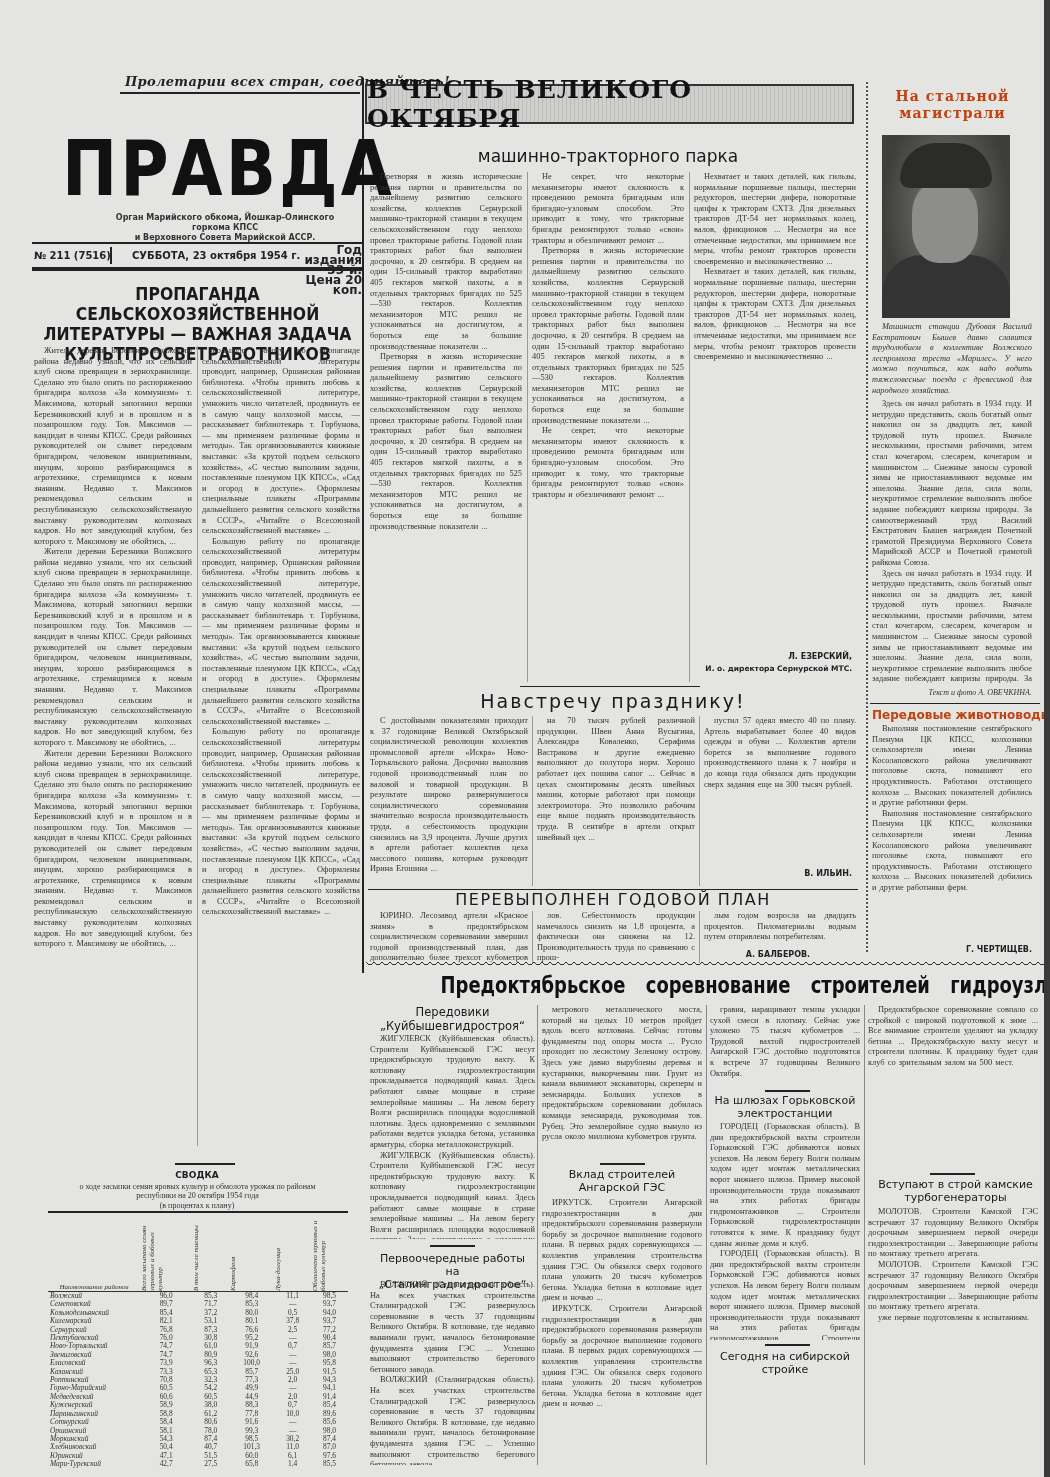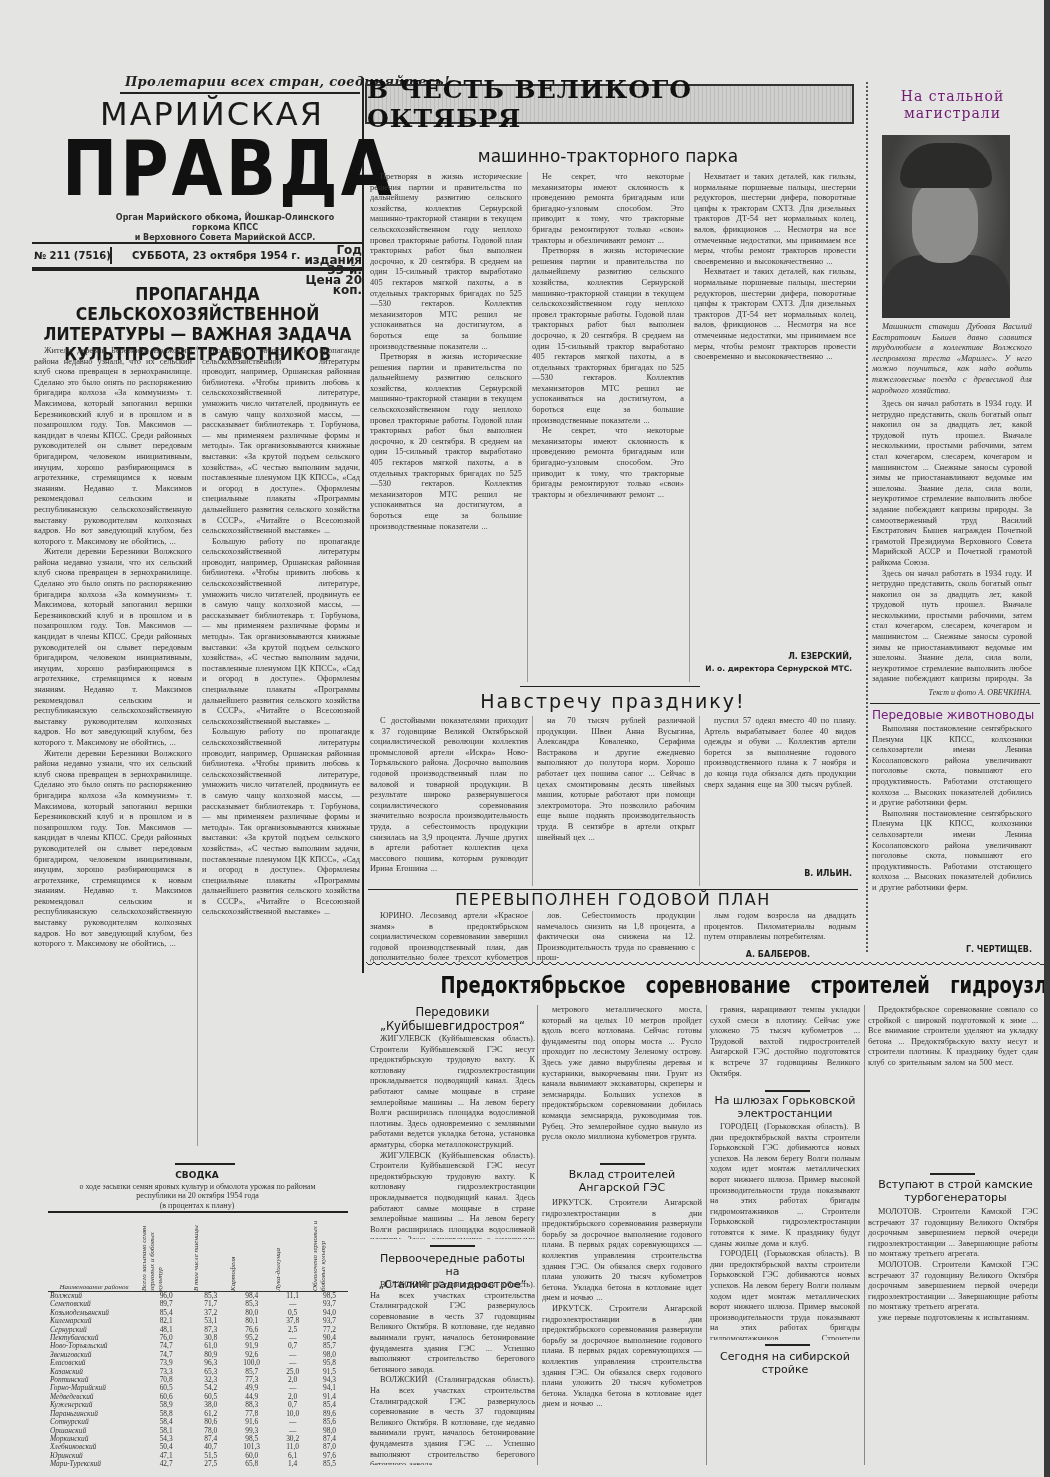--- a/index.html
+++ b/index.html
@@ -17,38 +17,37 @@
   .issuebar{left:32px;top:245px;width:330px;height:20px;font-family:"DejaVu Sans",sans-serif;font-weight:bold;color:#222;}
   .issuebar span{position:absolute;}
   .bigheadL{left:30px;top:284px;width:335px;text-align:center;font-family:"DejaVu Sans",sans-serif;font-weight:bold;font-size:17px;line-height:20px;color:#1a1a1a;transform:scaleX(.92);transform-origin:center;}
   .banner{left:365px;top:84px;width:485px;height:36px;background:repeating-linear-gradient(90deg,#cfcfcd 0 3px,#bdbdbb 3px 4px);border:2px solid #333;display:flex;align-items:center;justify-content:center;font-family:"DejaVu Serif",serif;font-weight:bold;font-size:25px;letter-spacing:1px;color:#111;}
   .subhead{font-family:"DejaVu Sans",sans-serif;color:#1a1a1a;text-align:center;}
   .sidebox{left:866px;top:82px;width:178px;height:870px;border-left:2px dotted #555;}
   .photo{left:882px;top:135px;width:128px;height:183px;background:radial-gradient(ellipse at 50% 40%,#8c8c8a 0,#5c5c5a 35%,#3e3e3c 70%);}
   .photo .cap{position:absolute;left:18px;top:8px;width:92px;height:45px;border-radius:45px 45px 12px 12px;background:#2b2b2a;}
   .photo .face{position:absolute;left:30px;top:46px;width:66px;height:82px;border-radius:40%;background:#8d8d8b;}
   .photo .coat{position:absolute;left:0;top:120px;width:128px;height:63px;background:#333;border-radius:40px 40px 0 0;}
-  .sectitle{font-family:"DejaVu Sans",sans-serif;font-weight:normal;color:#701a75;}
+  .sectitle{font-family:"DejaVu Sans",sans-serif;font-weight:bold;color:#c2410c;}
   .wavy{height:6px;background:radial-gradient(circle at 4px -1px,transparent 3px,#333 3px,#333 4px,transparent 4px) 0 0/8px 6px repeat-x;}
   table.svodka{border-collapse:collapse;font-family:"Liberation Serif",serif;font-size:7.4px;color:#333;}
   table.svodka td{padding:0 2px;line-height:8.4px;text-align:center;}
   table.svodka td.dn{text-align:left;width:88px;font-style:italic;}
   table.svodka th{font-weight:normal;font-style:italic;font-size:7px;vertical-align:bottom;padding:0;border-bottom:1.5px solid #333;}
   .vth{writing-mode:vertical-rl;transform:rotate(180deg);height:78px;line-height:8px;text-align:left;}
   .sig{font-family:"DejaVu Sans",sans-serif;font-weight:bold;font-size:8px;color:#222;}
 </style>
 </head>
 <body>
 
 <div class="page">
 
   <div class="abs slogan">Пролетарии всех стран, соединяйтесь!</div>
   <div class="rule" style="left:120px;top:92px;width:240px;height:1.5px;"></div>
   <div class="rule" style="left:362px;top:78px;width:1.5px;height:895px;"></div>
-  <div class="abs mast1">МАРИЙСКАЯ</div>
   <div class="abs mast2">ПРАВДА</div>
   <div class="abs organ">
     <div>Орган Марийского обкома, Йошкар-Олинского горкома КПСС</div>
     <div>и Верховного Совета Марийской АССР.</div>
   </div>
   <div class="rule" style="left:32px;top:242px;width:330px;height:1.5px;"></div>
   <div class="abs issuebar">
     <span style="left:2px;top:5px;font-size:10px;">№ 211 (7516)</span>
     <span style="left:78px;top:2px;width:1.5px;height:17px;background:#222;"></span>
     <span style="left:100px;top:5px;font-size:10px;">СУББОТА, 23 октября 1954 г.</span>
@@ -126,21 +125,21 @@
         <tr>
           <td class="dn">Килемарский</td>
           <td>82,1</td>
           <td>53,1</td>
           <td>80,1</td>
           <td>37,8</td>
           <td>93,7</td>
         </tr>
         <tr>
           <td class="dn">Сернурский</td>
-          <td>48,1</td>
+          <td>76,8</td>
           <td>87,3</td>
           <td>76,6</td>
           <td>2,5</td>
           <td>77,2</td>
         </tr>
         <tr>
           <td class="dn">Пектубаевский</td>
           <td>76,0</td>
           <td>30,8</td>
           <td>95,2</td>

